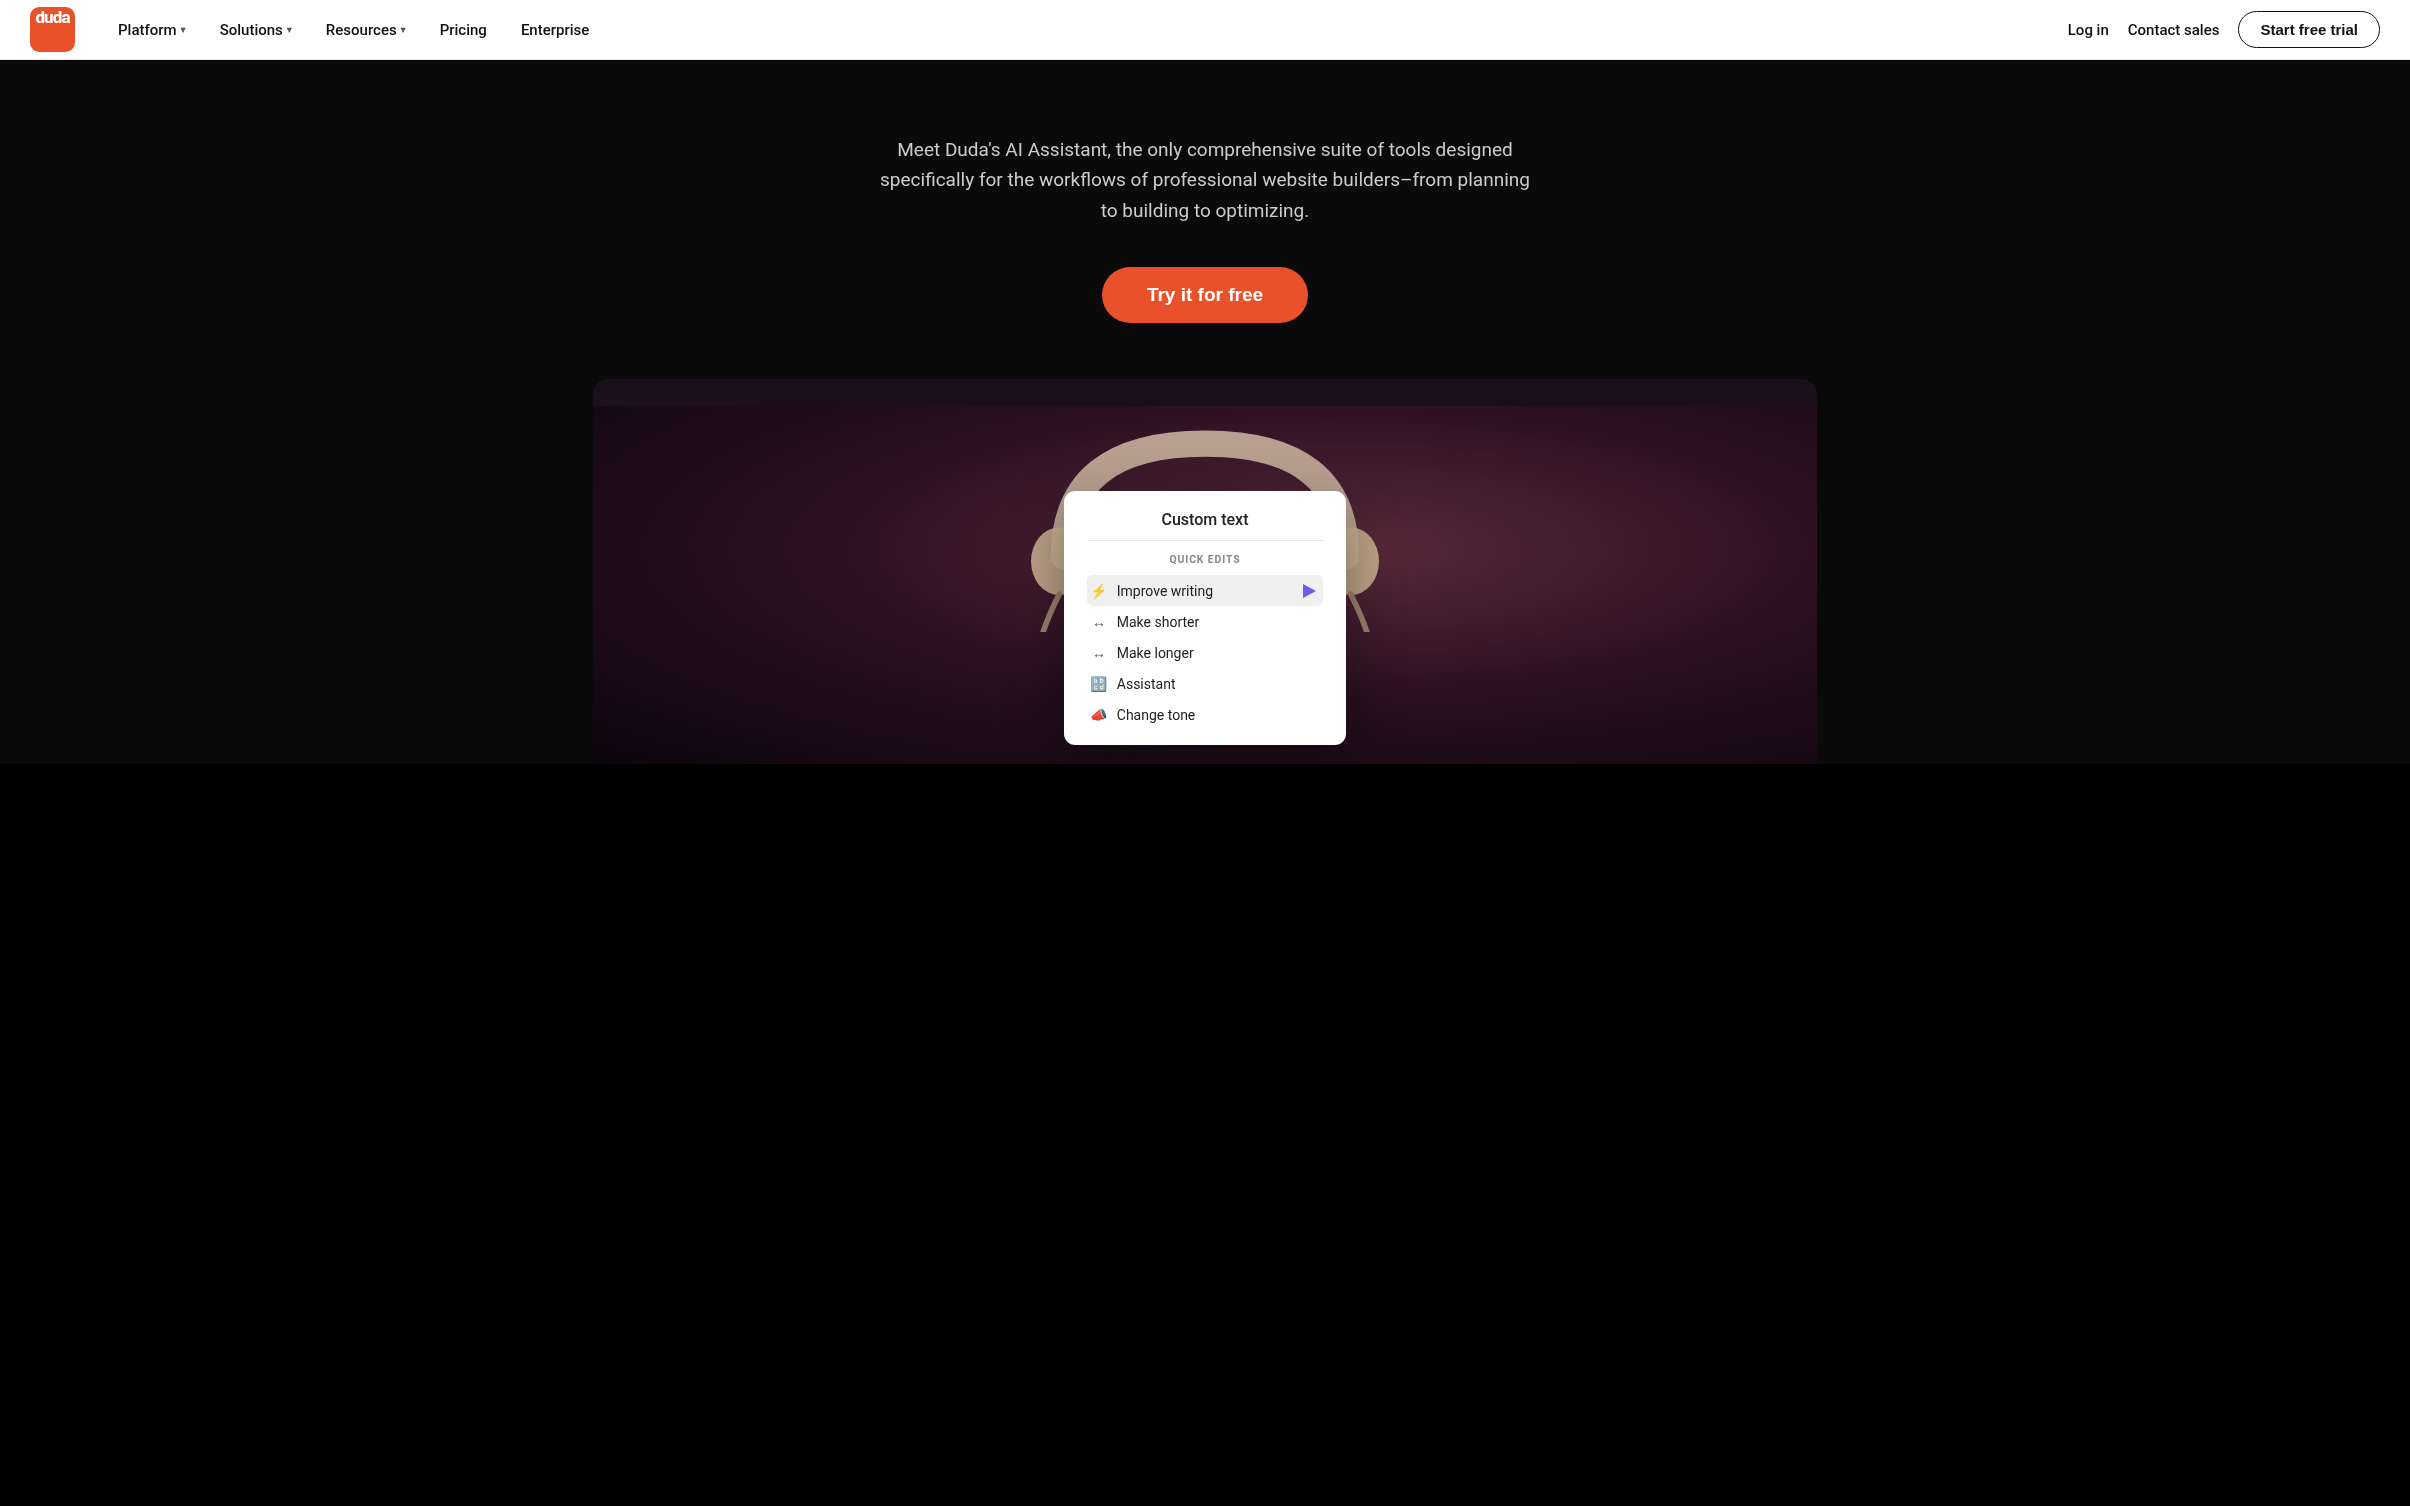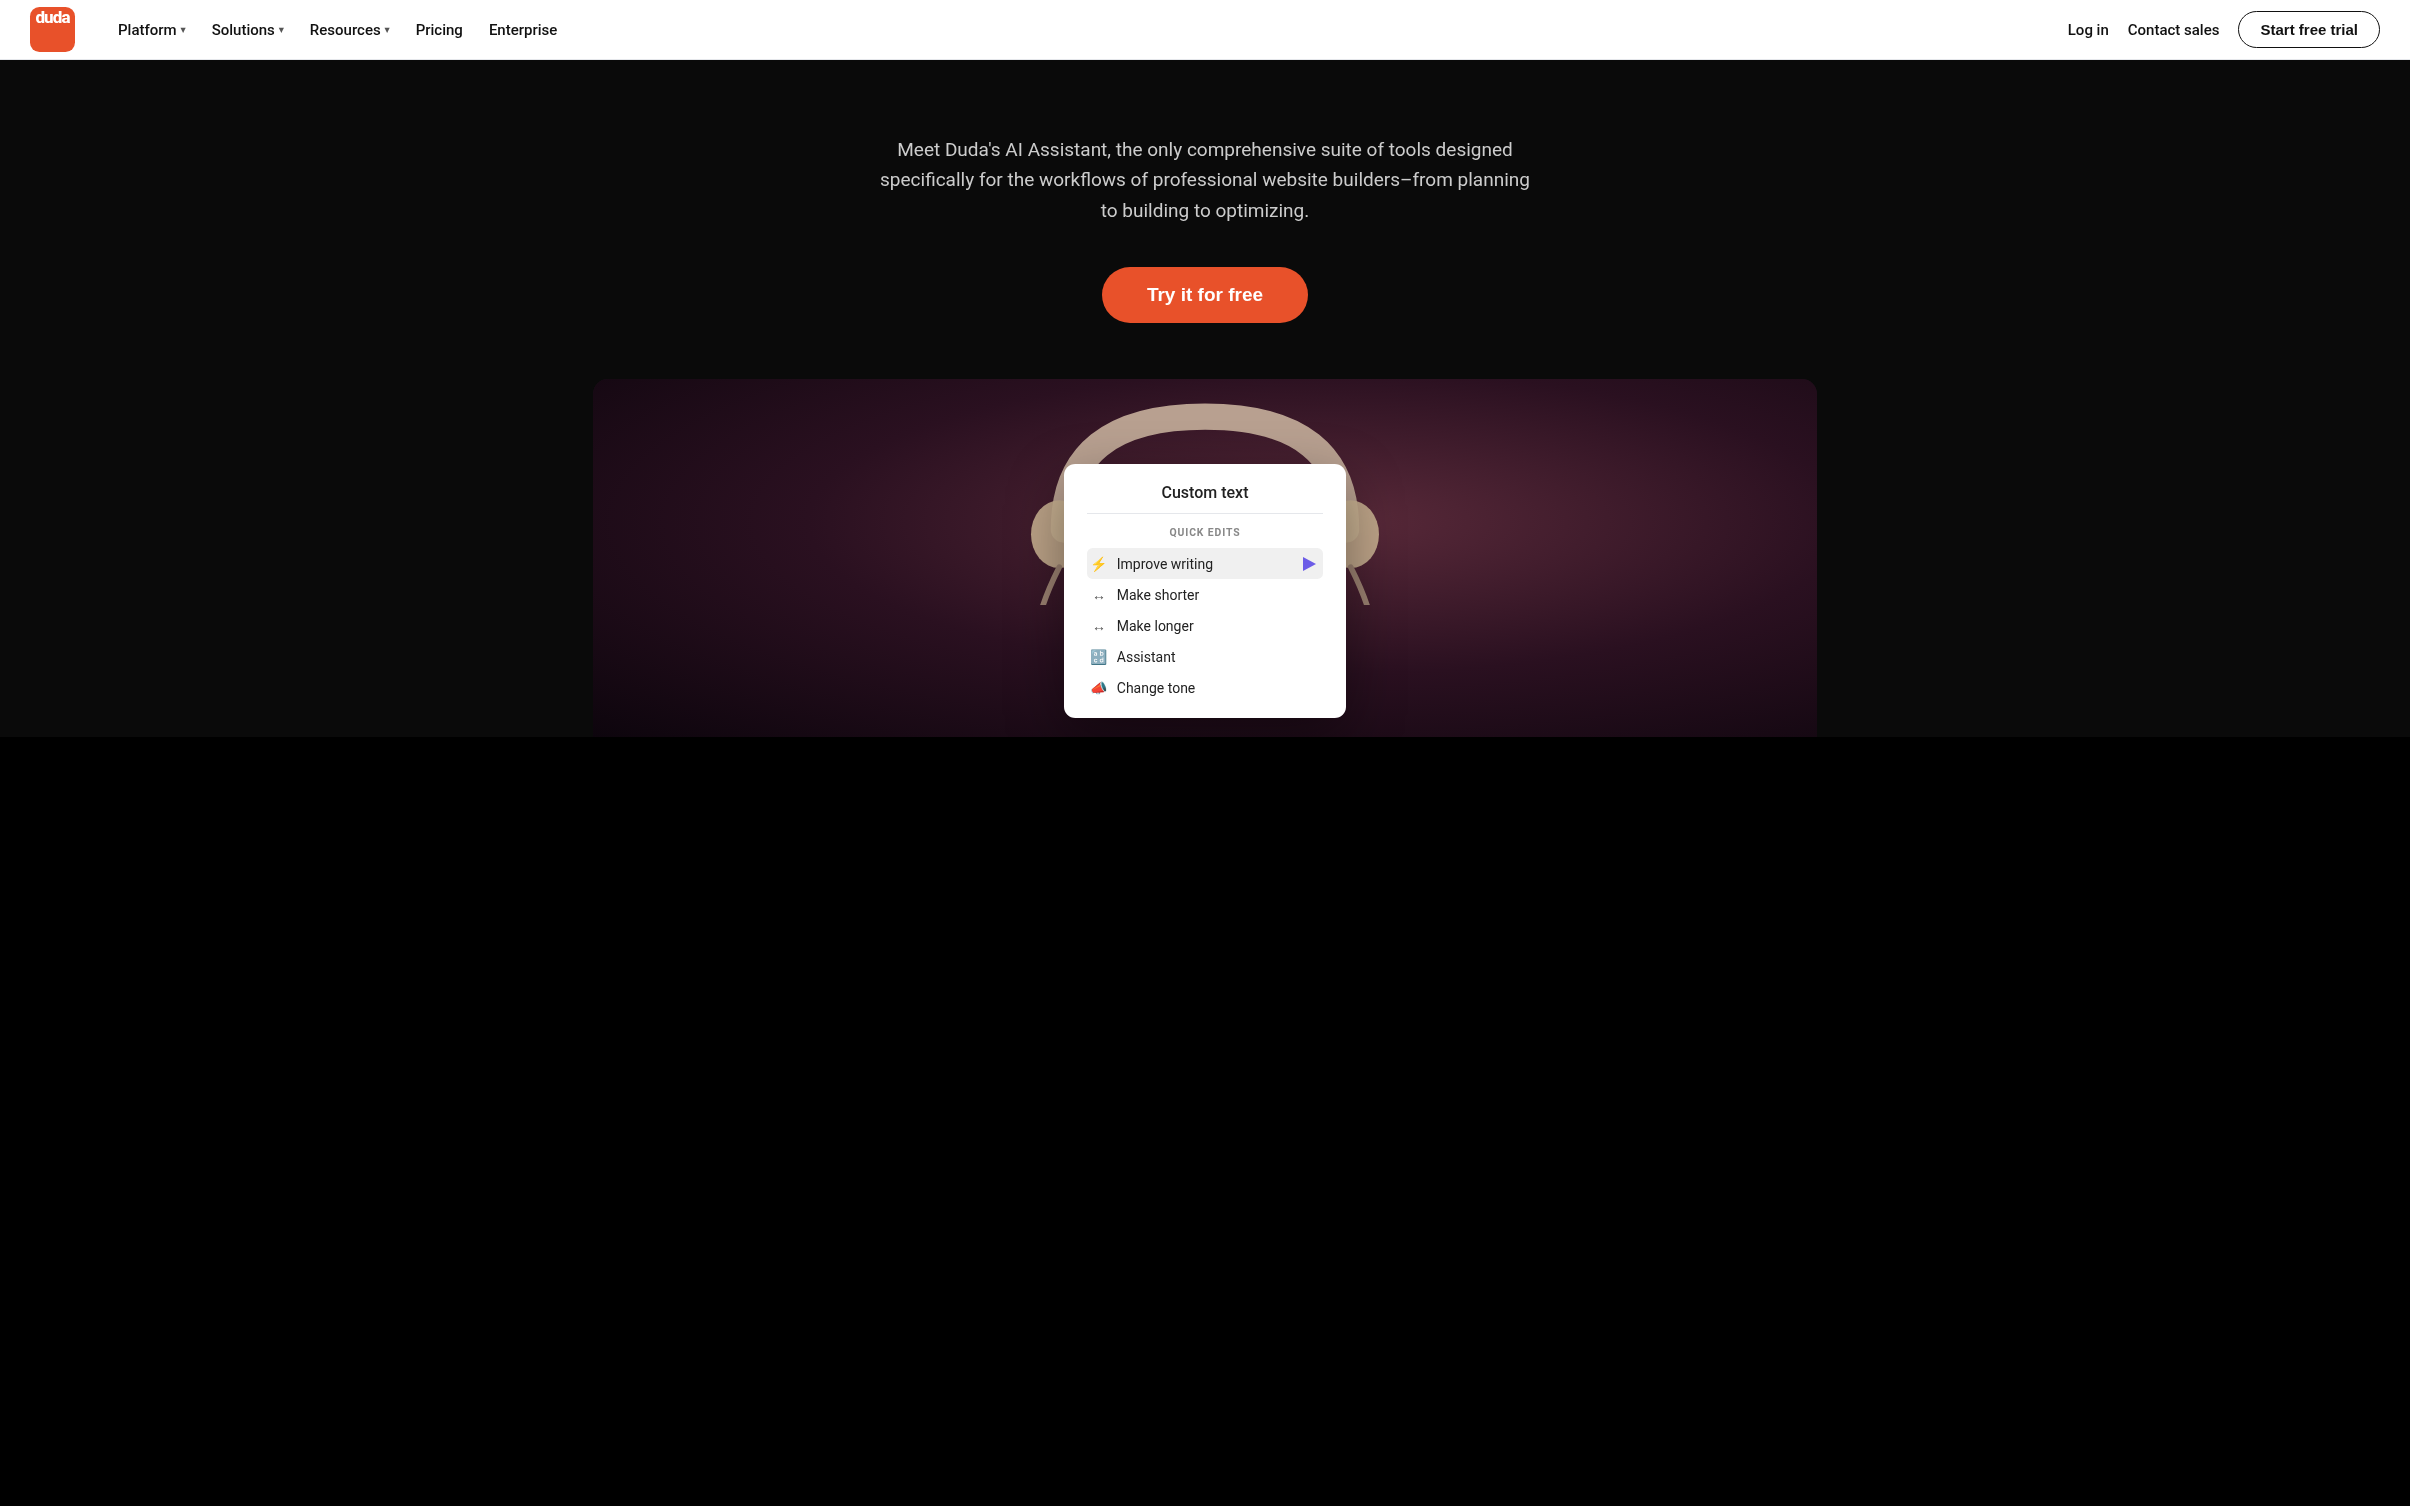--- a/index.html
+++ b/index.html
@@ -40,21 +40,21 @@
       justify-content: center;
       color: #fff;
       font-weight: 800;
       font-size: 17px;
       letter-spacing: -0.9px;
     }
 
     .nav-links {
       display: flex;
       align-items: center;
-      gap: 0;
+      gap: 8px;
       flex: 1;
     }
 
     .nav-item {
       display: flex;
       align-items: center;
       gap: 3.8px;
       padding: 7.5px 13px;
       font-size: 15px;
       font-weight: 500;
@@ -163,20 +163,21 @@
     }
 
     .demo-bg {
       width: 100%;
       height: 358px;
       background: radial-gradient(ellipse at 60% 40%, #5a2a3a 0%, #2a1020 50%, #0d050d 100%);
       position: relative;
       display: flex;
       align-items: flex-start;
       justify-content: center;
+      margin-top: 27px;
     }
 
     
     .headphone-arc {
       position: absolute;
       top: -19px;
       left: 50%;
       transform: translateX(-50%);
       width: 395px;
       height: 245px;

